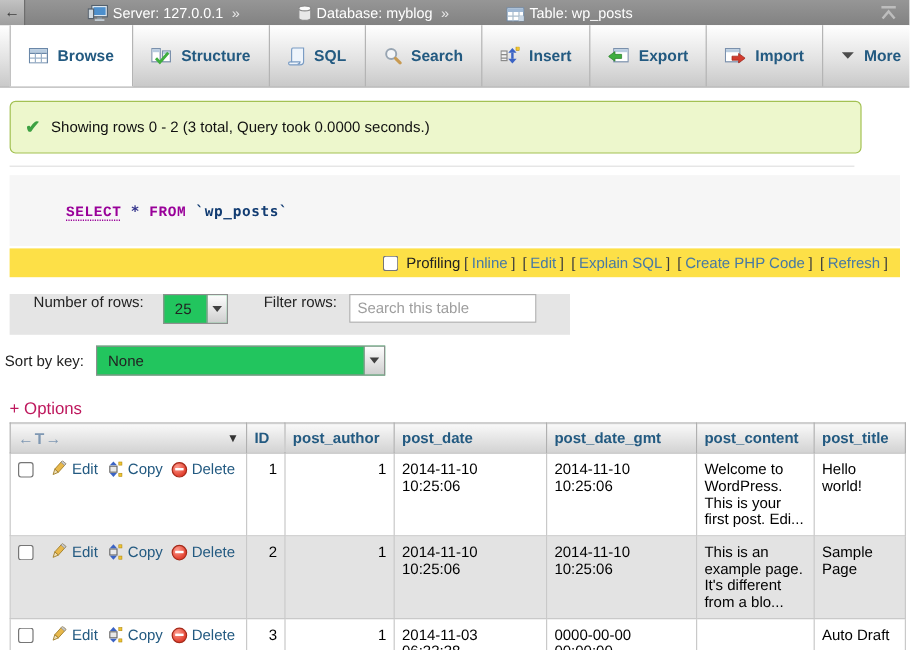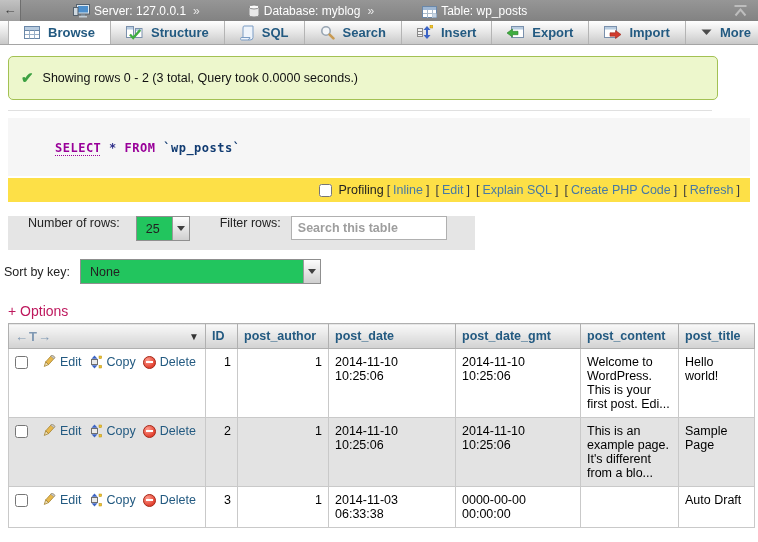--- a/index.html
+++ b/index.html
@@ -22,21 +22,21 @@
     color:#3c3c3c; text-align:center; line-height:20px; font-size:13px;
     cursor:pointer;
   }
   .crumbs { display:flex; align-items:center; margin-left:11px; gap:5px; white-space:nowrap; }
   .crumb { display:flex; align-items:flex-end; gap:4px;margin-left:41px; }
   .crumb-sep { color:#e8e8e8; margin:0 2px; }
   .collapse-btn { margin-left:auto; margin-right:10px; cursor:pointer; display:flex; }
 
   
   .tabbar {
-    height:24px; display:flex; align-items:stretch; padding-left:8px;
+    height:52px; display:flex; align-items:stretch; padding-left:8px;
     background:linear-gradient(#ffffff, #e3e3e3 55%, #c9c9c9);
     border-bottom:1px solid #a5a5a5;
   }
   .tab {
     display:flex; align-items:center; gap:8px; padding:0 15px;
     border-right:1px solid #b4b4b4;
     color:#235a81; font-weight:bold; font-size:13px; cursor:pointer; white-space:nowrap;
   }
   .tab:first-child { border-left:1px solid #b4b4b4; }
   .tab.active { background:#fff; }
@@ -51,21 +51,21 @@
   .check-glyph { color:#3da142; font-size:15px; font-weight:bold; }
 
   .divider { margin:10px 46px 0 8px; border-bottom:1px solid #e0e0e0; }
 
   
   .sqlbox {
     margin:7px 8px 0 8px; background:#f6f6f6;
     padding:23px 10px 21px 47px;
     font-family:"DejaVu Sans Mono", monospace; font-size:12px; letter-spacing:0.5px;
   }
-  .kw { color:#990099; font-weight:bold; }
+  .kw { color:#990099; font-weight:bold;font-family:Liberation Mono, monospace; }
   .kw.linked { text-decoration:underline dotted; text-underline-offset:3px; cursor:pointer; }
   .sql-star { color:#30308a; font-weight:bold; }
   .sql-ident { color:#123c72; font-weight:bold; }
 
   .profilingbar {
     margin:2px 8px 0 8px; height:24px; background:#fde047;
     display:flex; align-items:center; justify-content:flex-end;
     padding-right:7px; font-size:12.5px; color:#222; white-space:nowrap;
   }
   .profilingbar label { display:flex; align-items:center; gap:4px; }
@@ -91,21 +91,20 @@
     content:""; position:absolute; top:9px; left:4px;
     border:4px solid transparent; border-top:5px solid #404040;
   }
   .rows-select { margin-left:16px; }
   .rows-select .val { min-width:35px; }
   .filter-label { margin-left:30px; }
   .filter-input {
     margin-left:10px; width:156px; height:24px;
     border:1px solid #b0b0b0; padding:0 6px; font-size:12.5px; color:#000000;
     font-family:"Liberation Sans", sans-serif;
-    font-weight:bold;
   }
   .filter-input::placeholder { color:#9e9e9e; opacity:1; }
 
   .sortrow { margin:9px 0 0 4px; display:flex; align-items:center; font-size:12.5px; }
   .sort-select { margin-left:10px; width:241px;gap:40px; }
   .sort-select .val { flex:1; }
 
   .options-link {
     display:inline-block; margin:19px 0 0 8px;
     color:#be185d; font-size:14px; text-decoration:none; cursor:pointer;

